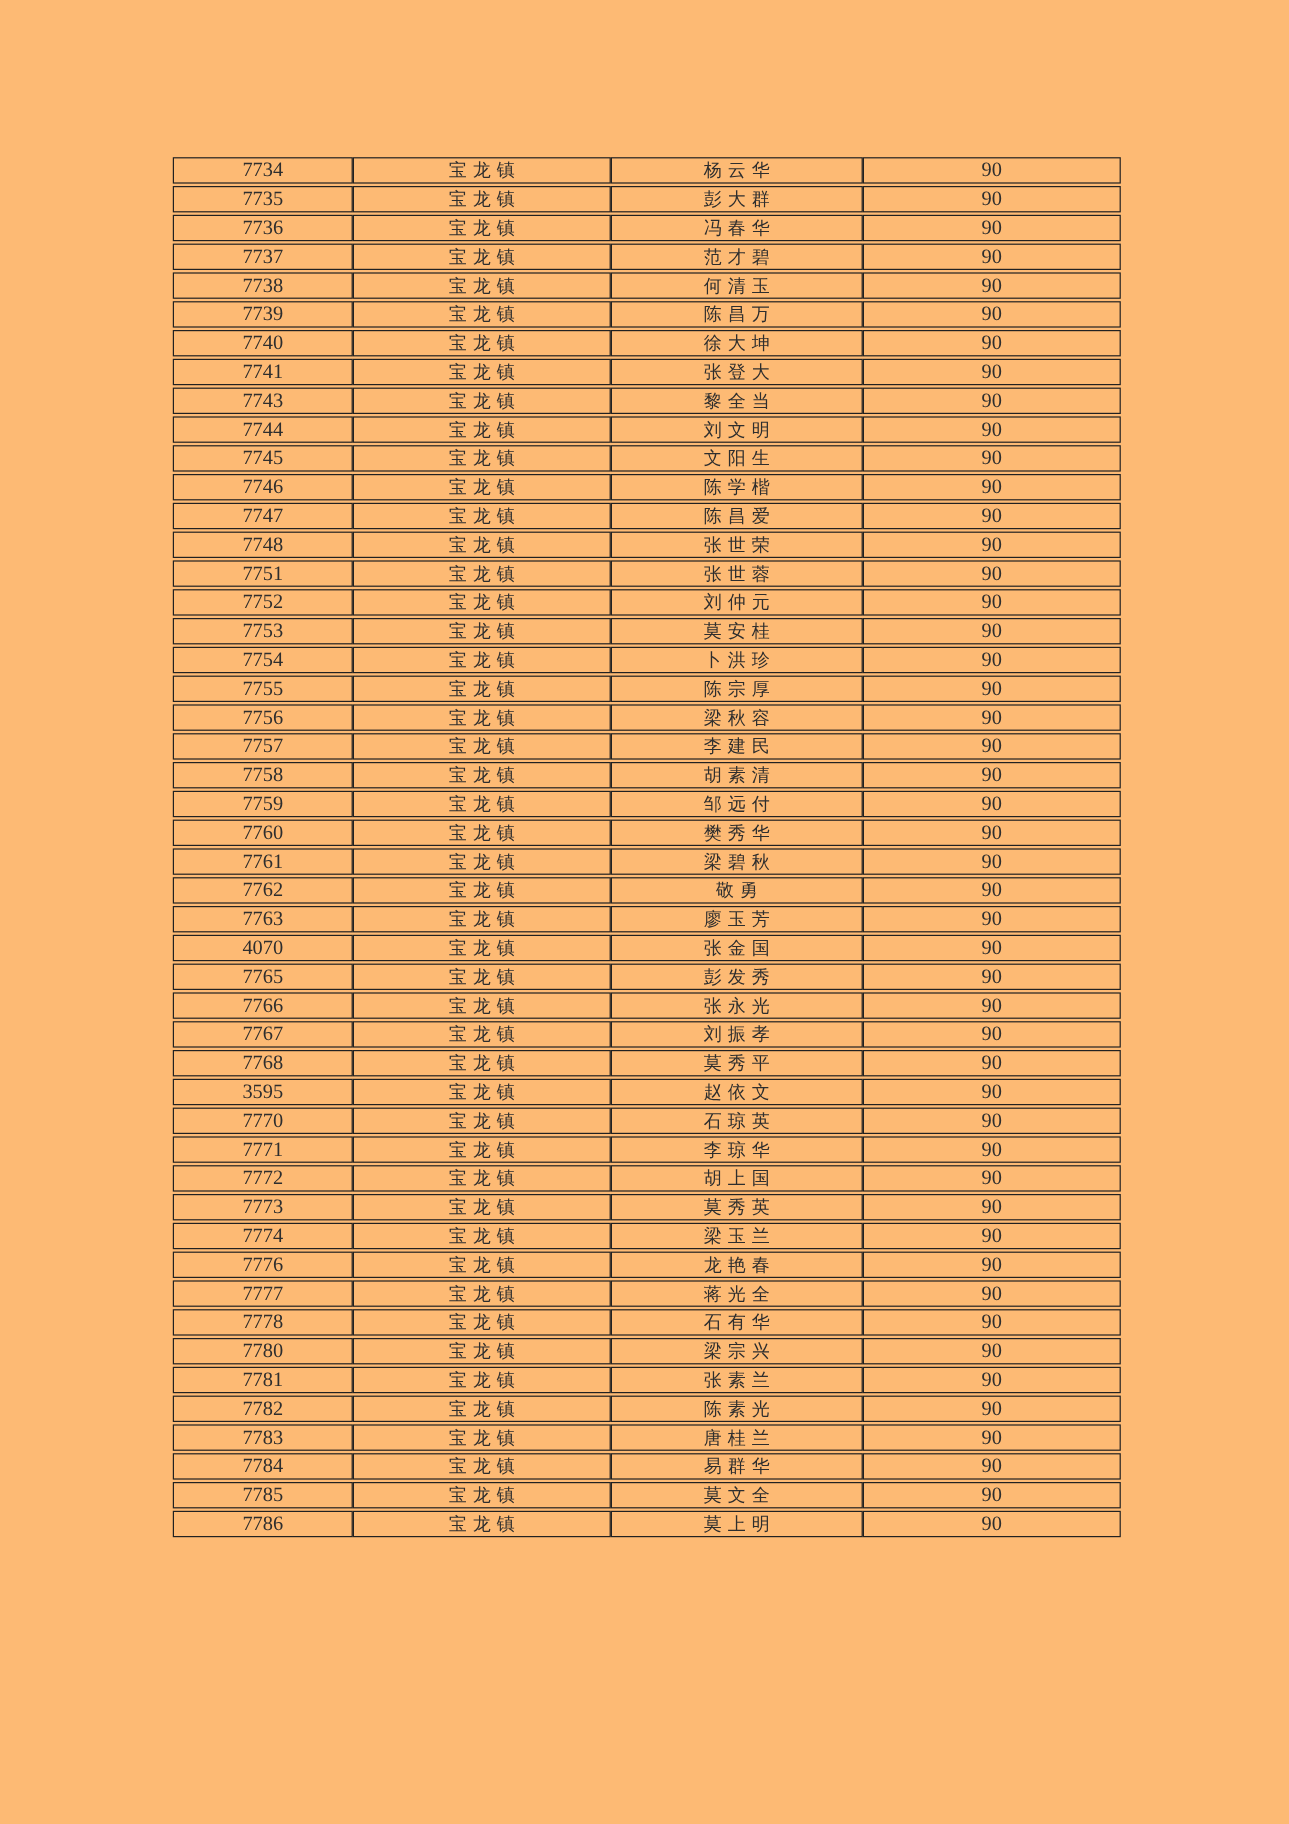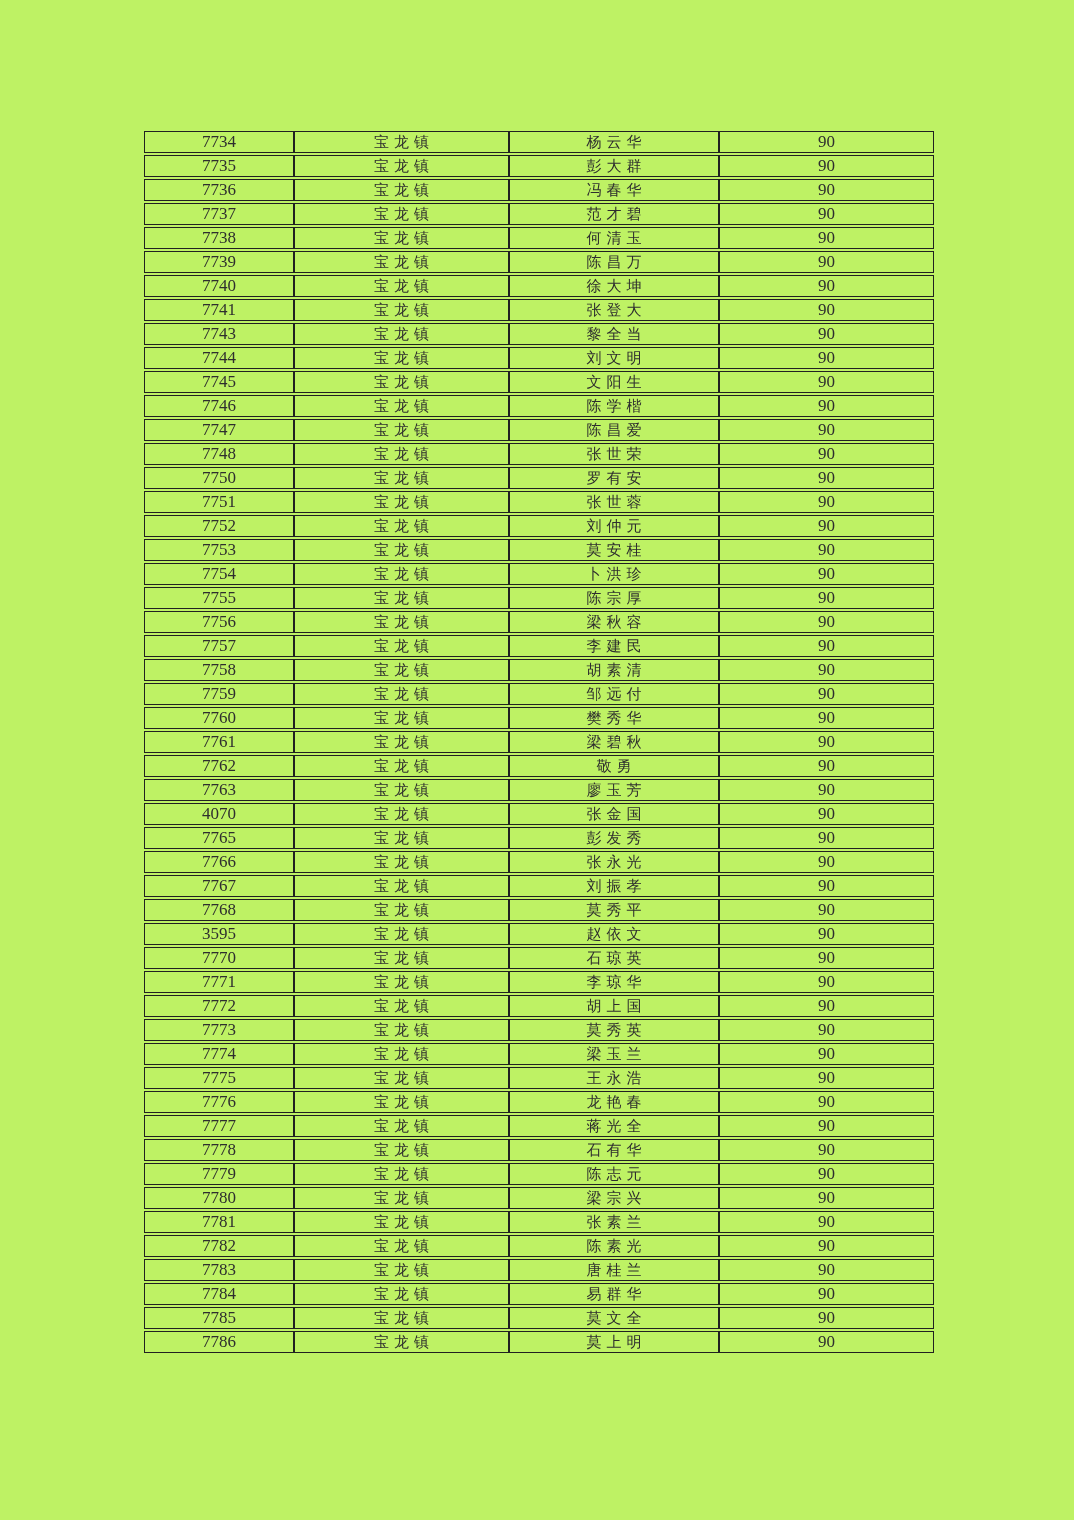--- a/index.html
+++ b/index.html
@@ -7,21 +7,21 @@
     width: 1074px;
     height: 1520px;
     background: #ffffff;
     position: relative;
     font-family: "Liberation Serif", "DejaVu Serif", serif;
     color: #2e2e2e;
   }
   .page {
     position: absolute;
     inset: 0;
-    background: #bef264;
+    background: #fdba74;
   }
   .score-table {
     position: absolute;
     left: 144px;
     top: 129px;
     width: 790px;
     table-layout: fixed;
     border-collapse: separate;
     border-spacing: 0 2px;
   }
@@ -138,26 +138,20 @@
           <td class="zh">陈昌爱</td>
           <td class="num">90</td>
         </tr>
         <tr>
           <td class="num">7748</td>
           <td class="zh">宝龙镇</td>
           <td class="zh">张世荣</td>
           <td class="num">90</td>
         </tr>
         <tr>
-          <td class="num">7750</td>
-          <td class="zh">宝龙镇</td>
-          <td class="zh">罗有安</td>
-          <td class="num">90</td>
-        </tr>
-        <tr>
           <td class="num">7751</td>
           <td class="zh">宝龙镇</td>
           <td class="zh">张世蓉</td>
           <td class="num">90</td>
         </tr>
         <tr>
           <td class="num">7752</td>
           <td class="zh">宝龙镇</td>
           <td class="zh">刘仲元</td>
           <td class="num">90</td>
@@ -288,47 +282,35 @@
           <td class="zh">莫秀英</td>
           <td class="num">90</td>
         </tr>
         <tr>
           <td class="num">7774</td>
           <td class="zh">宝龙镇</td>
           <td class="zh">梁玉兰</td>
           <td class="num">90</td>
         </tr>
         <tr>
-          <td class="num">7775</td>
-          <td class="zh">宝龙镇</td>
-          <td class="zh">王永浩</td>
-          <td class="num">90</td>
-        </tr>
-        <tr>
           <td class="num">7776</td>
           <td class="zh">宝龙镇</td>
           <td class="zh">龙艳春</td>
           <td class="num">90</td>
         </tr>
         <tr>
           <td class="num">7777</td>
           <td class="zh">宝龙镇</td>
           <td class="zh">蒋光全</td>
           <td class="num">90</td>
         </tr>
         <tr>
           <td class="num">7778</td>
           <td class="zh">宝龙镇</td>
           <td class="zh">石有华</td>
-          <td class="num">90</td>
-        </tr>
-        <tr>
-          <td class="num">7779</td>
-          <td class="zh">宝龙镇</td>
-          <td class="zh">陈志元</td>
           <td class="num">90</td>
         </tr>
         <tr>
           <td class="num">7780</td>
           <td class="zh">宝龙镇</td>
           <td class="zh">梁宗兴</td>
           <td class="num">90</td>
         </tr>
         <tr>
           <td class="num">7781</td>

